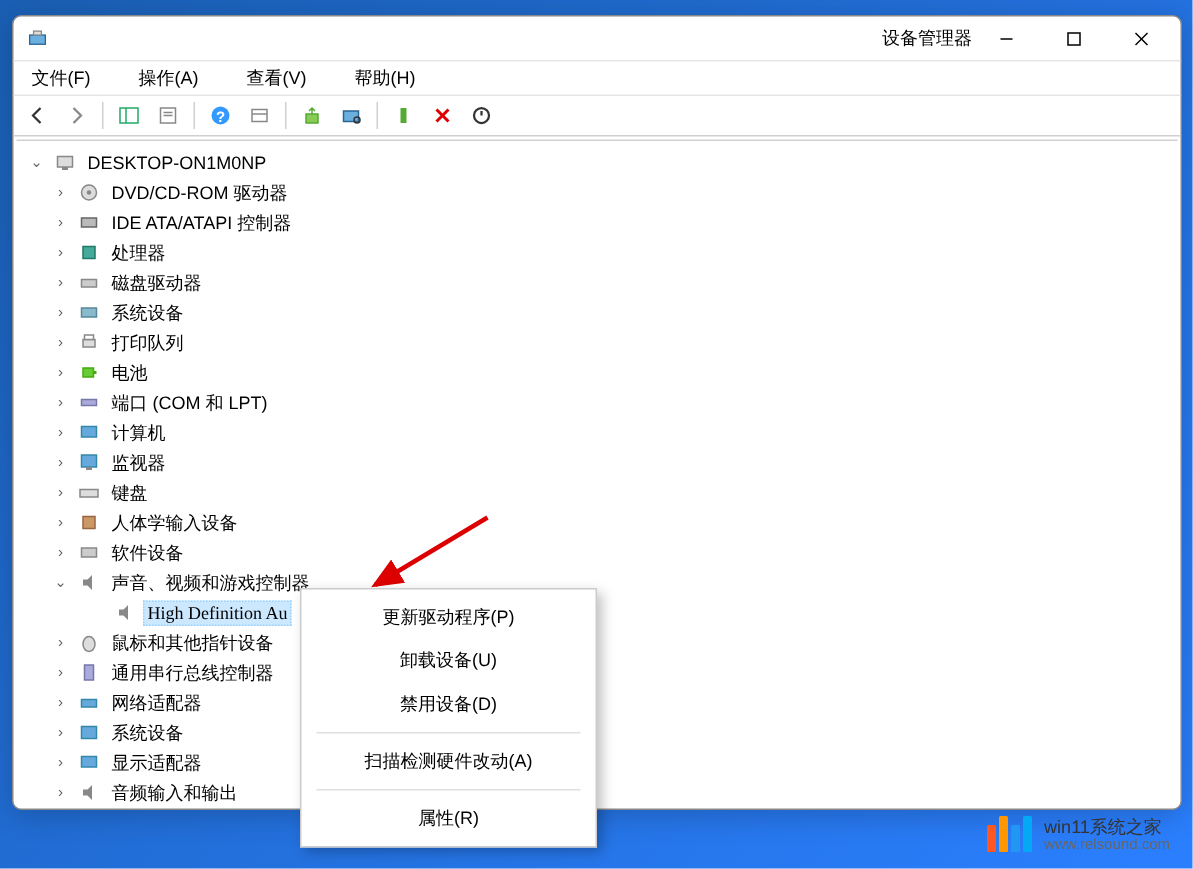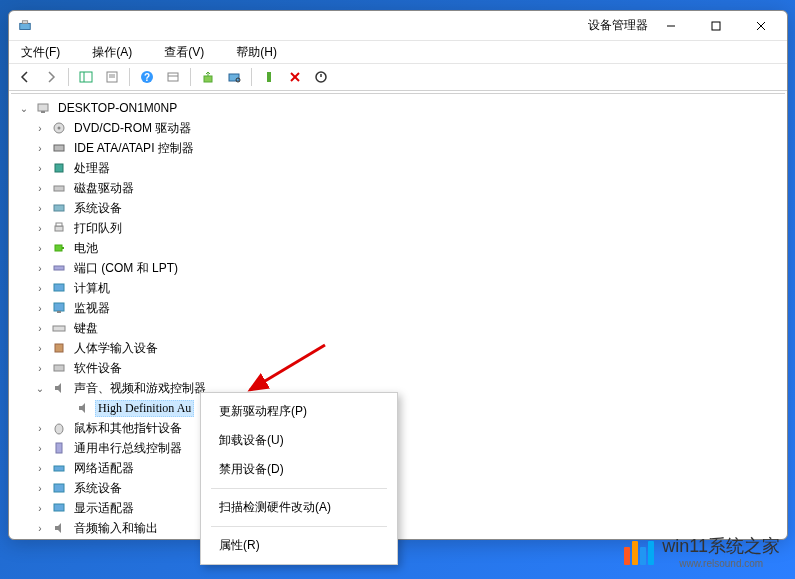--- a/index.html
+++ b/index.html
@@ -129,20 +129,21 @@
       background: #fff;
       border: 1px solid #ccc;
       box-shadow: 3px 3px 8px rgba(0,0,0,0.25);
       padding: 4px 2px;
       z-index: 100;
     }
     .ctx-item {
       padding: 6px 16px;
       cursor: pointer;
       font-size: 12px;
+      text-align: center;
     }
     .ctx-sep { height: 1px; background: #e0e0e0; margin: 4px 8px; }
     .ctx-item.bold { font-weight: normal; }
     .arrow-annotation {
       position: absolute;
       top: 340px;
       left: 240px;
       z-index: 50;
       pointer-events: none;
     }
@@ -154,21 +155,21 @@
       align-items: center;
       gap: 8px;
       color: #333;
       z-index: 200;
     }
     .wm-logo {
       display: flex;
       gap: 2px;
     }
     .wm-bar { width: 6px; border-radius: 1px; }
-    .wm-text { font-size: 18px; line-height: 1.2; }
+    .wm-text { font-size: 12px; line-height: 1.2; }
     .wm-sub { font-size: 10px; color: #666; text-align: center; }
   </style>
 </head>
 <body>
 
 <div class="window">
   <div class="titlebar">
     <span class="titlebar-icon">
       <svg width="14" height="14" viewBox="0 0 16 16">
           <rect x="2" y="5" width="12" height="7" fill="#6ab0de" stroke="#2a6496"></rect>

